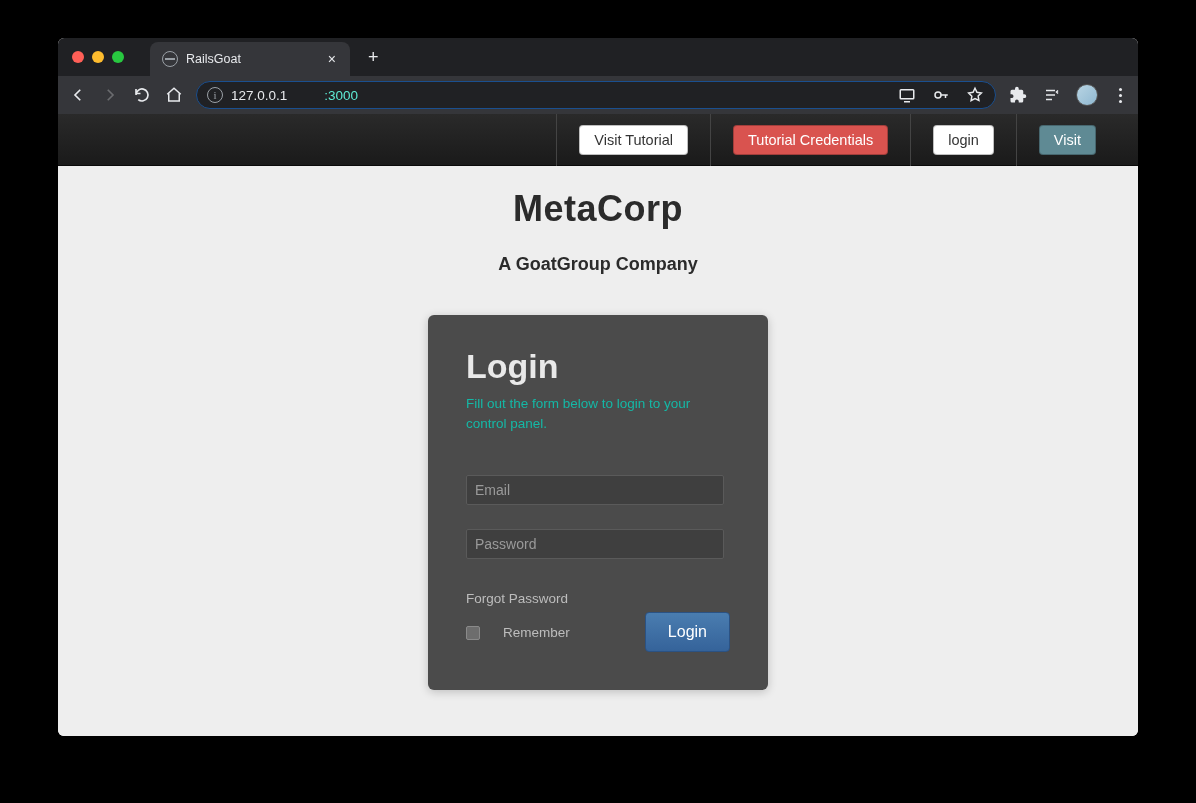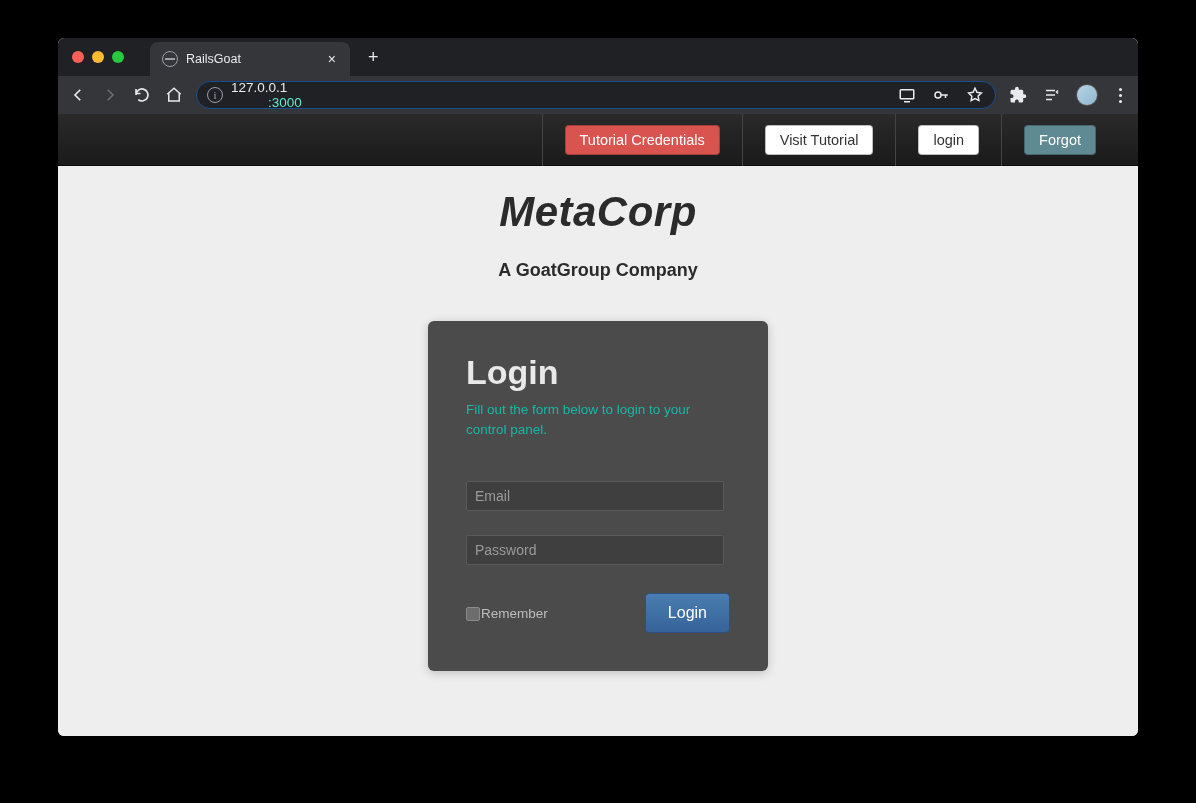--- a/index.html
+++ b/index.html
@@ -107,21 +107,21 @@
       gap: 8px;
     }
     .omnibox .info-chip {
       width: 16px; height: 16px; border-radius: 50%;
       border: 1.5px solid #9aa0a6;
       color: #9aa0a6;
       display: flex; align-items: center; justify-content: center;
       font-size: 11px;
       font-family: serif;
     }
-    .omnibox .url { display: inline-flex; align-items: flex-start; flex-direction: column; }
+    .omnibox .url { display: inline-flex; align-items: center; }
     .omnibox .url .port { color: #5eead4; margin-left: 37px; }
     .omnibox-right { margin-left: auto; display: flex; gap: 14px; align-items: center; }
     .tb-right { display: flex; gap: 14px; align-items: center; }
     .avatar {
       width: 22px; height: 22px; border-radius: 50%;
       background: linear-gradient(135deg,#b8d4e3,#8fb8d1);
       border: 1px solid #555;
     }
     .kebab {
       display: flex; flex-direction: column; gap: 3px;
@@ -158,25 +158,24 @@
       cursor: pointer;
       border: 1px solid rgba(0,0,0,0.25);
       font-weight: 400;
       white-space: nowrap;
     }
     .btn-white { background: #fff; color: #333; }
     .btn-red   { background: #d9534f; color: #fff; }
     .btn-teal  { background: #5f8a94; color: #fff; }
     .hero { text-align: center; padding-top: 22px; color: #2b2b2b; }
     .hero h1 {
-      font-size: 42px;
+      font-size: 36px;
       font-weight: 700;
       letter-spacing: 0.5px;
       font-family: "Lucida Grande", "Segoe UI", Verdana, sans-serif;
-      font-style: italic;
     }
     .hero h2 {
       font-size: 18px;
       font-weight: 700;
       margin-top: 24px;
       font-family: "Lucida Grande", "Segoe UI", Verdana, sans-serif;
     }
     .login-card {
       width: 340px;
       margin: 40px auto 0;
@@ -217,21 +216,21 @@
       margin: 8px 0 6px;
       cursor: pointer;
     }
     .bottom-row {
       display: flex;
       align-items: center;
       justify-content: space-between;
       margin-top: 4px;
     }
     .remember {
-      display: flex; align-items: flex-end; gap: 1px;
+      display: flex; align-items: flex-end; gap: 23px;
       font-size: 13.5px; color: #bdbdbd;
     }
     .remember .cb {
       width: 14px; height: 14px;
       background: #6d6d6d;
       border: 1px solid #8a8a8a;
       border-radius: 2px;
       cursor: pointer;
     }
     .login-btn {
@@ -330,45 +329,46 @@
           <span></span>
           <span></span>
         </span>
     </div>
   </div>
 
   <div class="page">
 
     <div class="site-nav">
       <div class="nav-slot">
+        <a class="nav-btn btn-white">Visit Tutorial</a>
+      </div>
+      <div class="nav-slot">
         <a class="nav-btn btn-red">Tutorial Credentials</a>
-      </div>
-      <div class="nav-slot">
-        <a class="nav-btn btn-white">Visit Tutorial</a>
       </div>
       <div class="nav-slot">
         <a class="nav-btn btn-white">login</a>
       </div>
       <div class="nav-slot">
-        <a class="nav-btn btn-teal">Forgot</a>
+        <a class="nav-btn btn-teal">Visit</a>
       </div>
     </div>
 
     <div class="hero">
       <h1>MetaCorp</h1>
       <h2>A GoatGroup Company</h2>
     </div>
 
     <div class="login-card">
       <h3>Login</h3>
       <p class="hint">Fill out the form below to login to your control panel.</p>
 
       <input type="text" placeholder="Email" style="">
       <input type="password" placeholder="Password" style="">
 
+      <div class="forgot">Forgot Password</div>
 
       <div class="bottom-row">
         <label class="remember">
           <span class="cb"></span>
           <span>Remember</span>
         </label>
         <button class="login-btn">Login</button>
       </div>
     </div>
 

